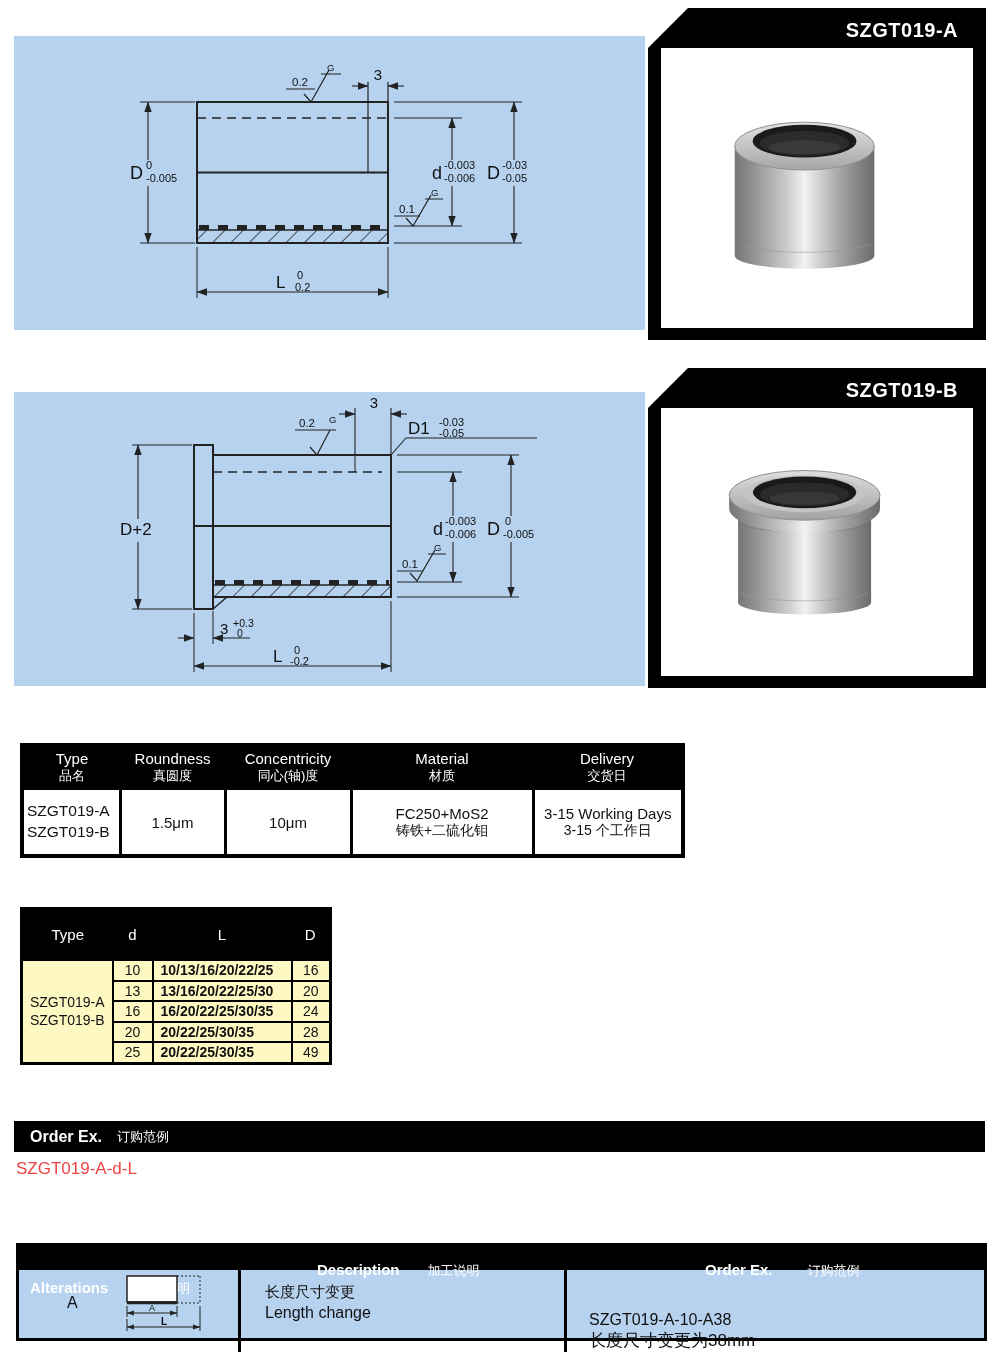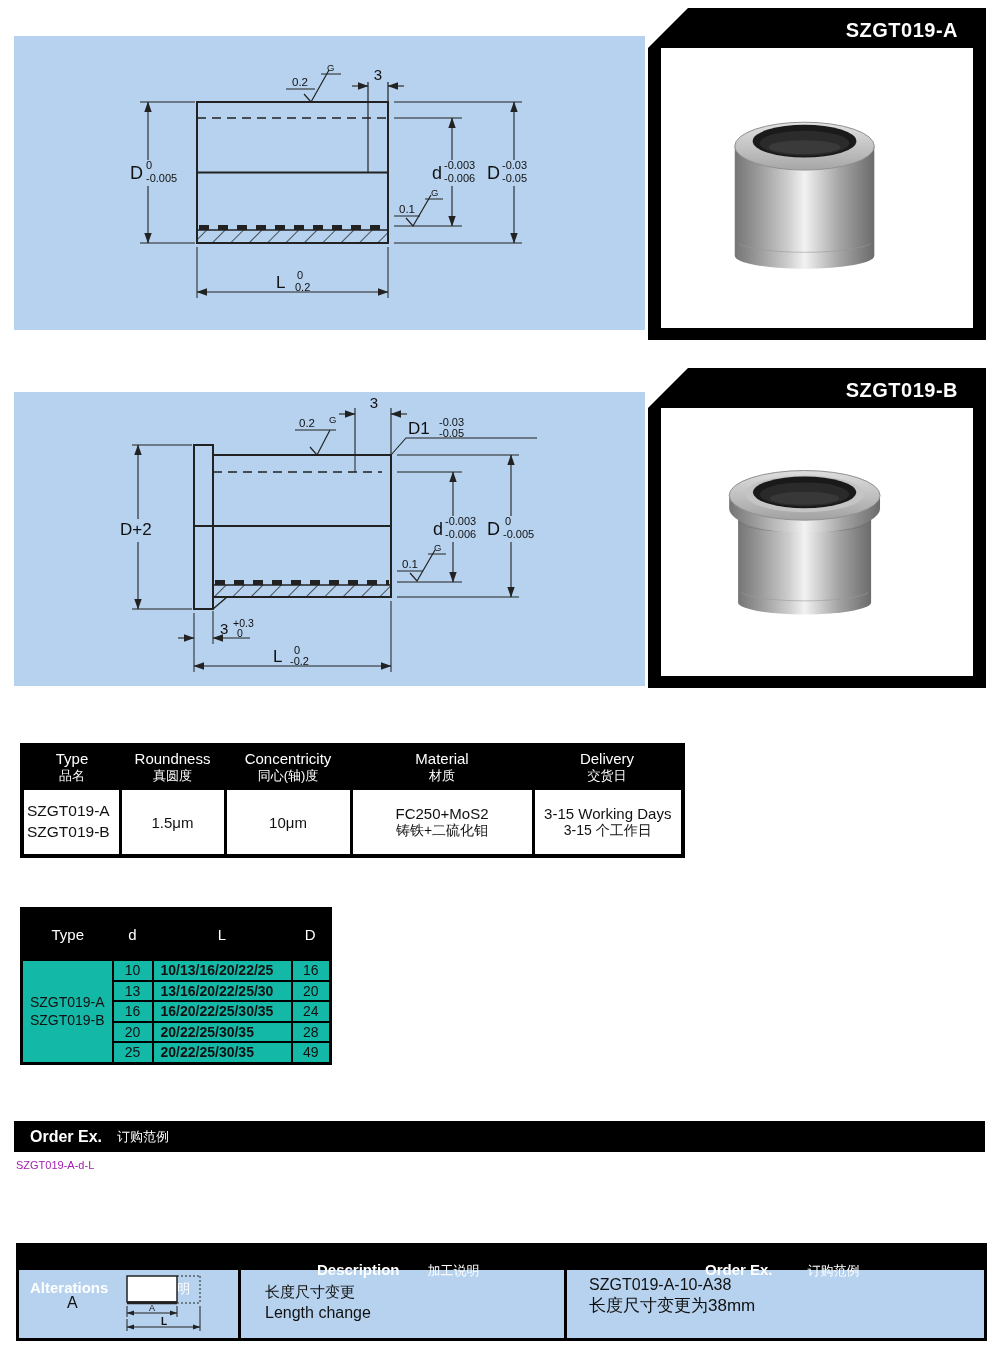--- a/index.html
+++ b/index.html
@@ -27,37 +27,37 @@
   .spec-table th .en{font-size:15px;display:block;}
   .spec-table th .zh{font-size:13px;display:block;}
   .spec-table td{border:3px solid #000;background:#fff;height:64px;text-align:center;font-size:15px;padding:0;}
   .spec-table td.type-cell{text-align:left;padding-left:3px;font-size:15.5px;line-height:1.35;}
   .spec-table td .line{display:block;}
   .spec-table td .zh{font-size:14px;}
   
   .dim-table{left:12px;top:907px;}
   .dim-table table{width:309px;border:3px solid #000;table-layout:fixed;}
   .dim-table th{background:#000;color:#fff;font-weight:normal;height:49px;font-size:15px;padding:0;}
-  .dim-table td{border:2.5px solid #000;background:#14b8a6;height:18.5px;font-size:14px;text-align:center;padding:0;}
+  .dim-table td{border:2.5px solid #000;background:#fef9c3;height:18.5px;font-size:14px;text-align:center;padding:0;}
   .dim-table td.l-cell{text-align:left;padding-left:7px;font-weight:bold;}
   .dim-table td.type-cell{font-size:14px;line-height:1.3;}
   
   .order-bar{left:14px;top:1121px;width:971px;height:31px;background:#000;color:#fff;display:flex;align-items:center;padding-left:16px;box-sizing:border-box;gap:15px;}
   .order-bar .en{font-size:16px;font-weight:bold;}
   .order-bar .zh{font-size:13px;}
-  .order-example{left:16px;top:1159px;font-size:11px;color:#a21caf;}
+  .order-example{left:16px;top:1159px;font-size:17px;color:#ef4444;}
   
   .alt-table{left:16px;top:1243px;width:971px;}
   .alt-head{height:27px;background:#000;color:#fff;display:grid;grid-template-columns:225px 329px 1fr;align-items:center;}
   .alt-head .cell{display:flex;align-items:baseline;}
   .alt-head .en{font-size:15px;font-weight:bold;}
   .alt-head .zh{font-size:13px;}
   .alt-body{display:grid;grid-template-columns:222px 326px 1fr;background:#b6d2ee;border:3px solid #000;border-top:none;height:68px;}
   .alt-body .cell{border-right:3px solid #000;position:relative;}
-  .alt-body .cell:last-child{border-right:none;}
+  .alt-body .cell:last-child{border-right:none;margin-top:35px;}
   .alt-code{position:absolute;left:48px;top:24px;font-size:16px;}
   .alt-diagram{position:absolute;left:105px;top:3px;}
   .alt-desc{padding:12px 0 0 24px;font-size:16px;line-height:1.35;}
   .alt-desc .zh{font-size:15px;}
   .alt-order{padding:5px 0 0 22px;font-size:16px;line-height:1.28;}
   .alt-order .zh{font-size:17px;}
   .dline{display:block;}
   svg text{fill:#111;}
 </style>
 </head>

